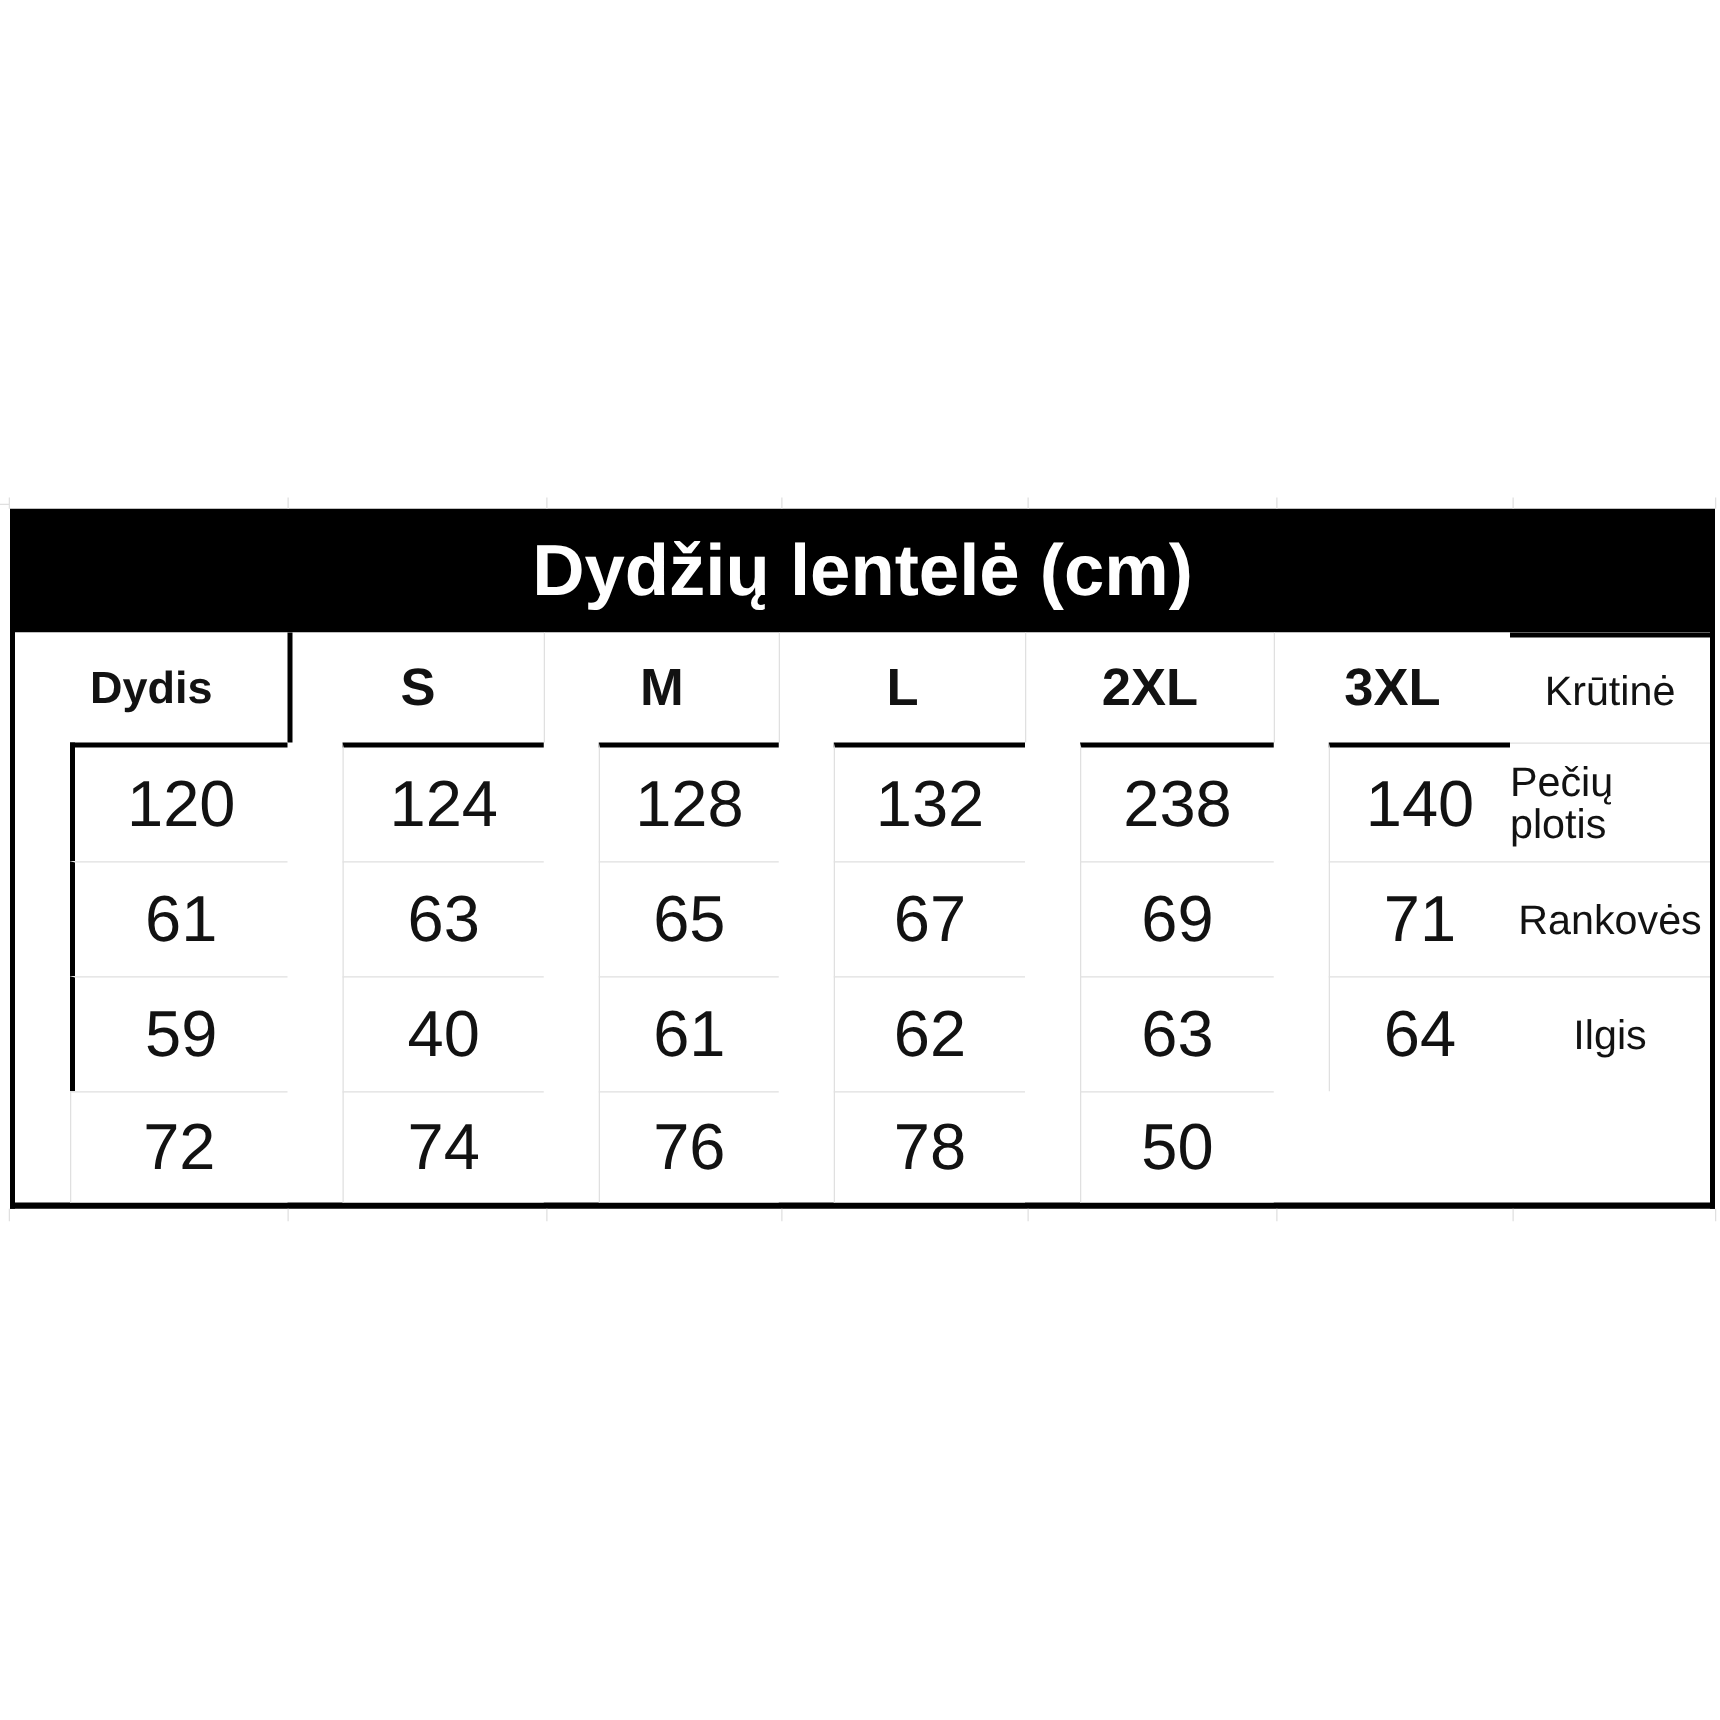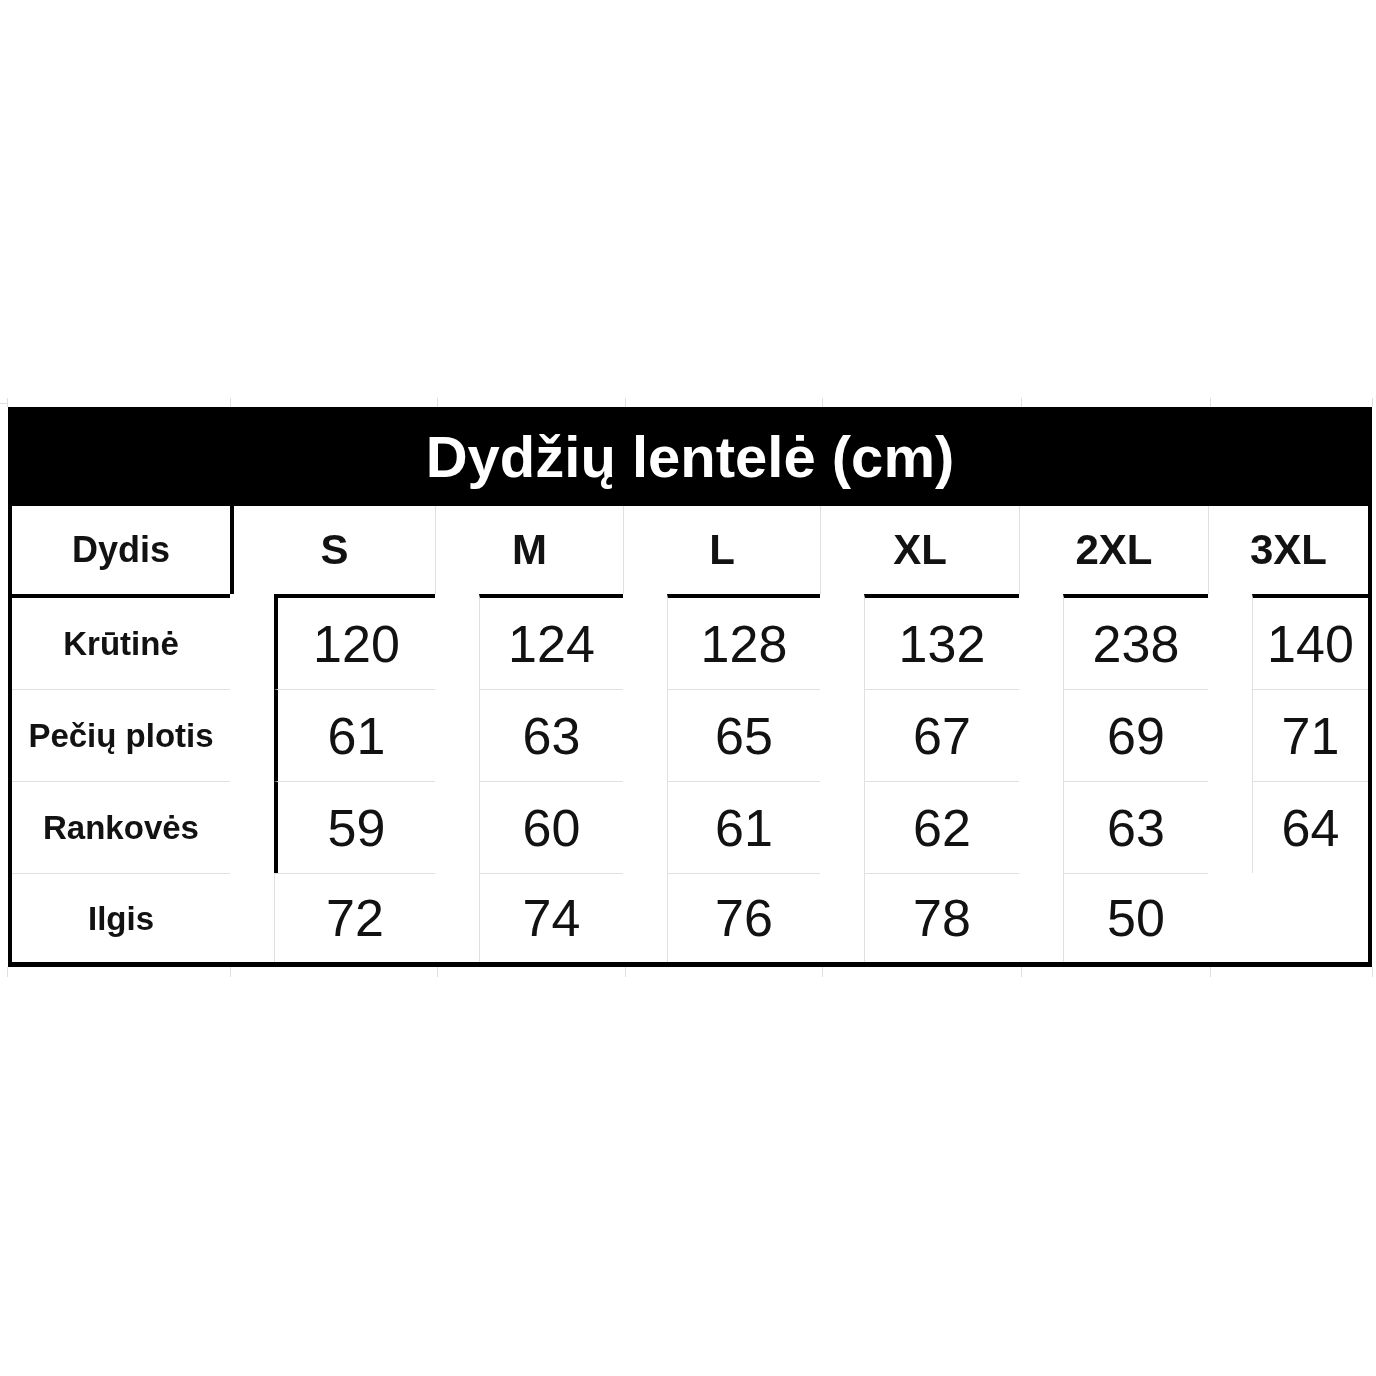--- a/index.html
+++ b/index.html
@@ -54,21 +54,21 @@
     display: flex;
     align-items: center;
     justify-content: center;
     color: var(--text);
     line-height: 1;
     background: #ffffff;
   }
 
   .corner      { font-weight: bold; font-size: 36px; }
   .size-head   { font-weight: bold; font-size: 42px; }
-  .row-label   { font-weight: bold; font-size: 33px; text-align: center; }
+  .row-label   { font-weight: normal; font-size: 33px; }
   .value       { font-weight: normal; font-size: 52px; margin-left: 44px; }
 
   .bl-thick { border-left: 4px solid var(--border); }
   .bl-thin  { border-left: 1px solid var(--gridline); }
   .bt-thick { border-top: 4px solid var(--border); }
   .bt-thin  { border-top: 1px solid var(--gridline); }
 
   .stub {
     position: absolute;
     background: var(--gridline);
@@ -84,21 +84,20 @@
     <div class="title-bar">
       <span>Dydžių lentelė (cm)</span>
     </div>
 
     <div class="grid">
 
       <div class="cell corner">Dydis</div>
       <div class="cell size-head bl-thick">S</div>
       <div class="cell size-head bl-thin">M</div>
       <div class="cell size-head bl-thin">L</div>
-      <div class="cell size-head bl-thin">XL</div>
       <div class="cell size-head bl-thin">2XL</div>
       <div class="cell size-head bl-thin">3XL</div>
 
       <div class="cell row-label bt-thick">Krūtinė</div>
       <div class="cell value bl-thick bt-thick">120</div>
       <div class="cell value bl-thin bt-thick">124</div>
       <div class="cell value bl-thin bt-thick">128</div>
       <div class="cell value bl-thin bt-thick">132</div>
       <div class="cell value bl-thin bt-thick">238</div>
       <div class="cell value bl-thin bt-thick">140</div>
@@ -106,21 +105,21 @@
       <div class="cell row-label bt-thin">Pečių plotis</div>
       <div class="cell value bl-thick bt-thin">61</div>
       <div class="cell value bl-thin bt-thin">63</div>
       <div class="cell value bl-thin bt-thin">65</div>
       <div class="cell value bl-thin bt-thin">67</div>
       <div class="cell value bl-thin bt-thin">69</div>
       <div class="cell value bl-thin bt-thin">71</div>
 
       <div class="cell row-label bt-thin">Rankovės</div>
       <div class="cell value bl-thick bt-thin">59</div>
-      <div class="cell value bl-thin bt-thin">60</div>
+      <div class="cell value bl-thin bt-thin">40</div>
       <div class="cell value bl-thin bt-thin">61</div>
       <div class="cell value bl-thin bt-thin">62</div>
       <div class="cell value bl-thin bt-thin">63</div>
       <div class="cell value bl-thin bt-thin">64</div>
 
       <div class="cell row-label bt-thin">Ilgis</div>
       <div class="cell value bl-thin bt-thin">72</div>
       <div class="cell value bl-thin bt-thin">74</div>
       <div class="cell value bl-thin bt-thin">76</div>
       <div class="cell value bl-thin bt-thin">78</div>

